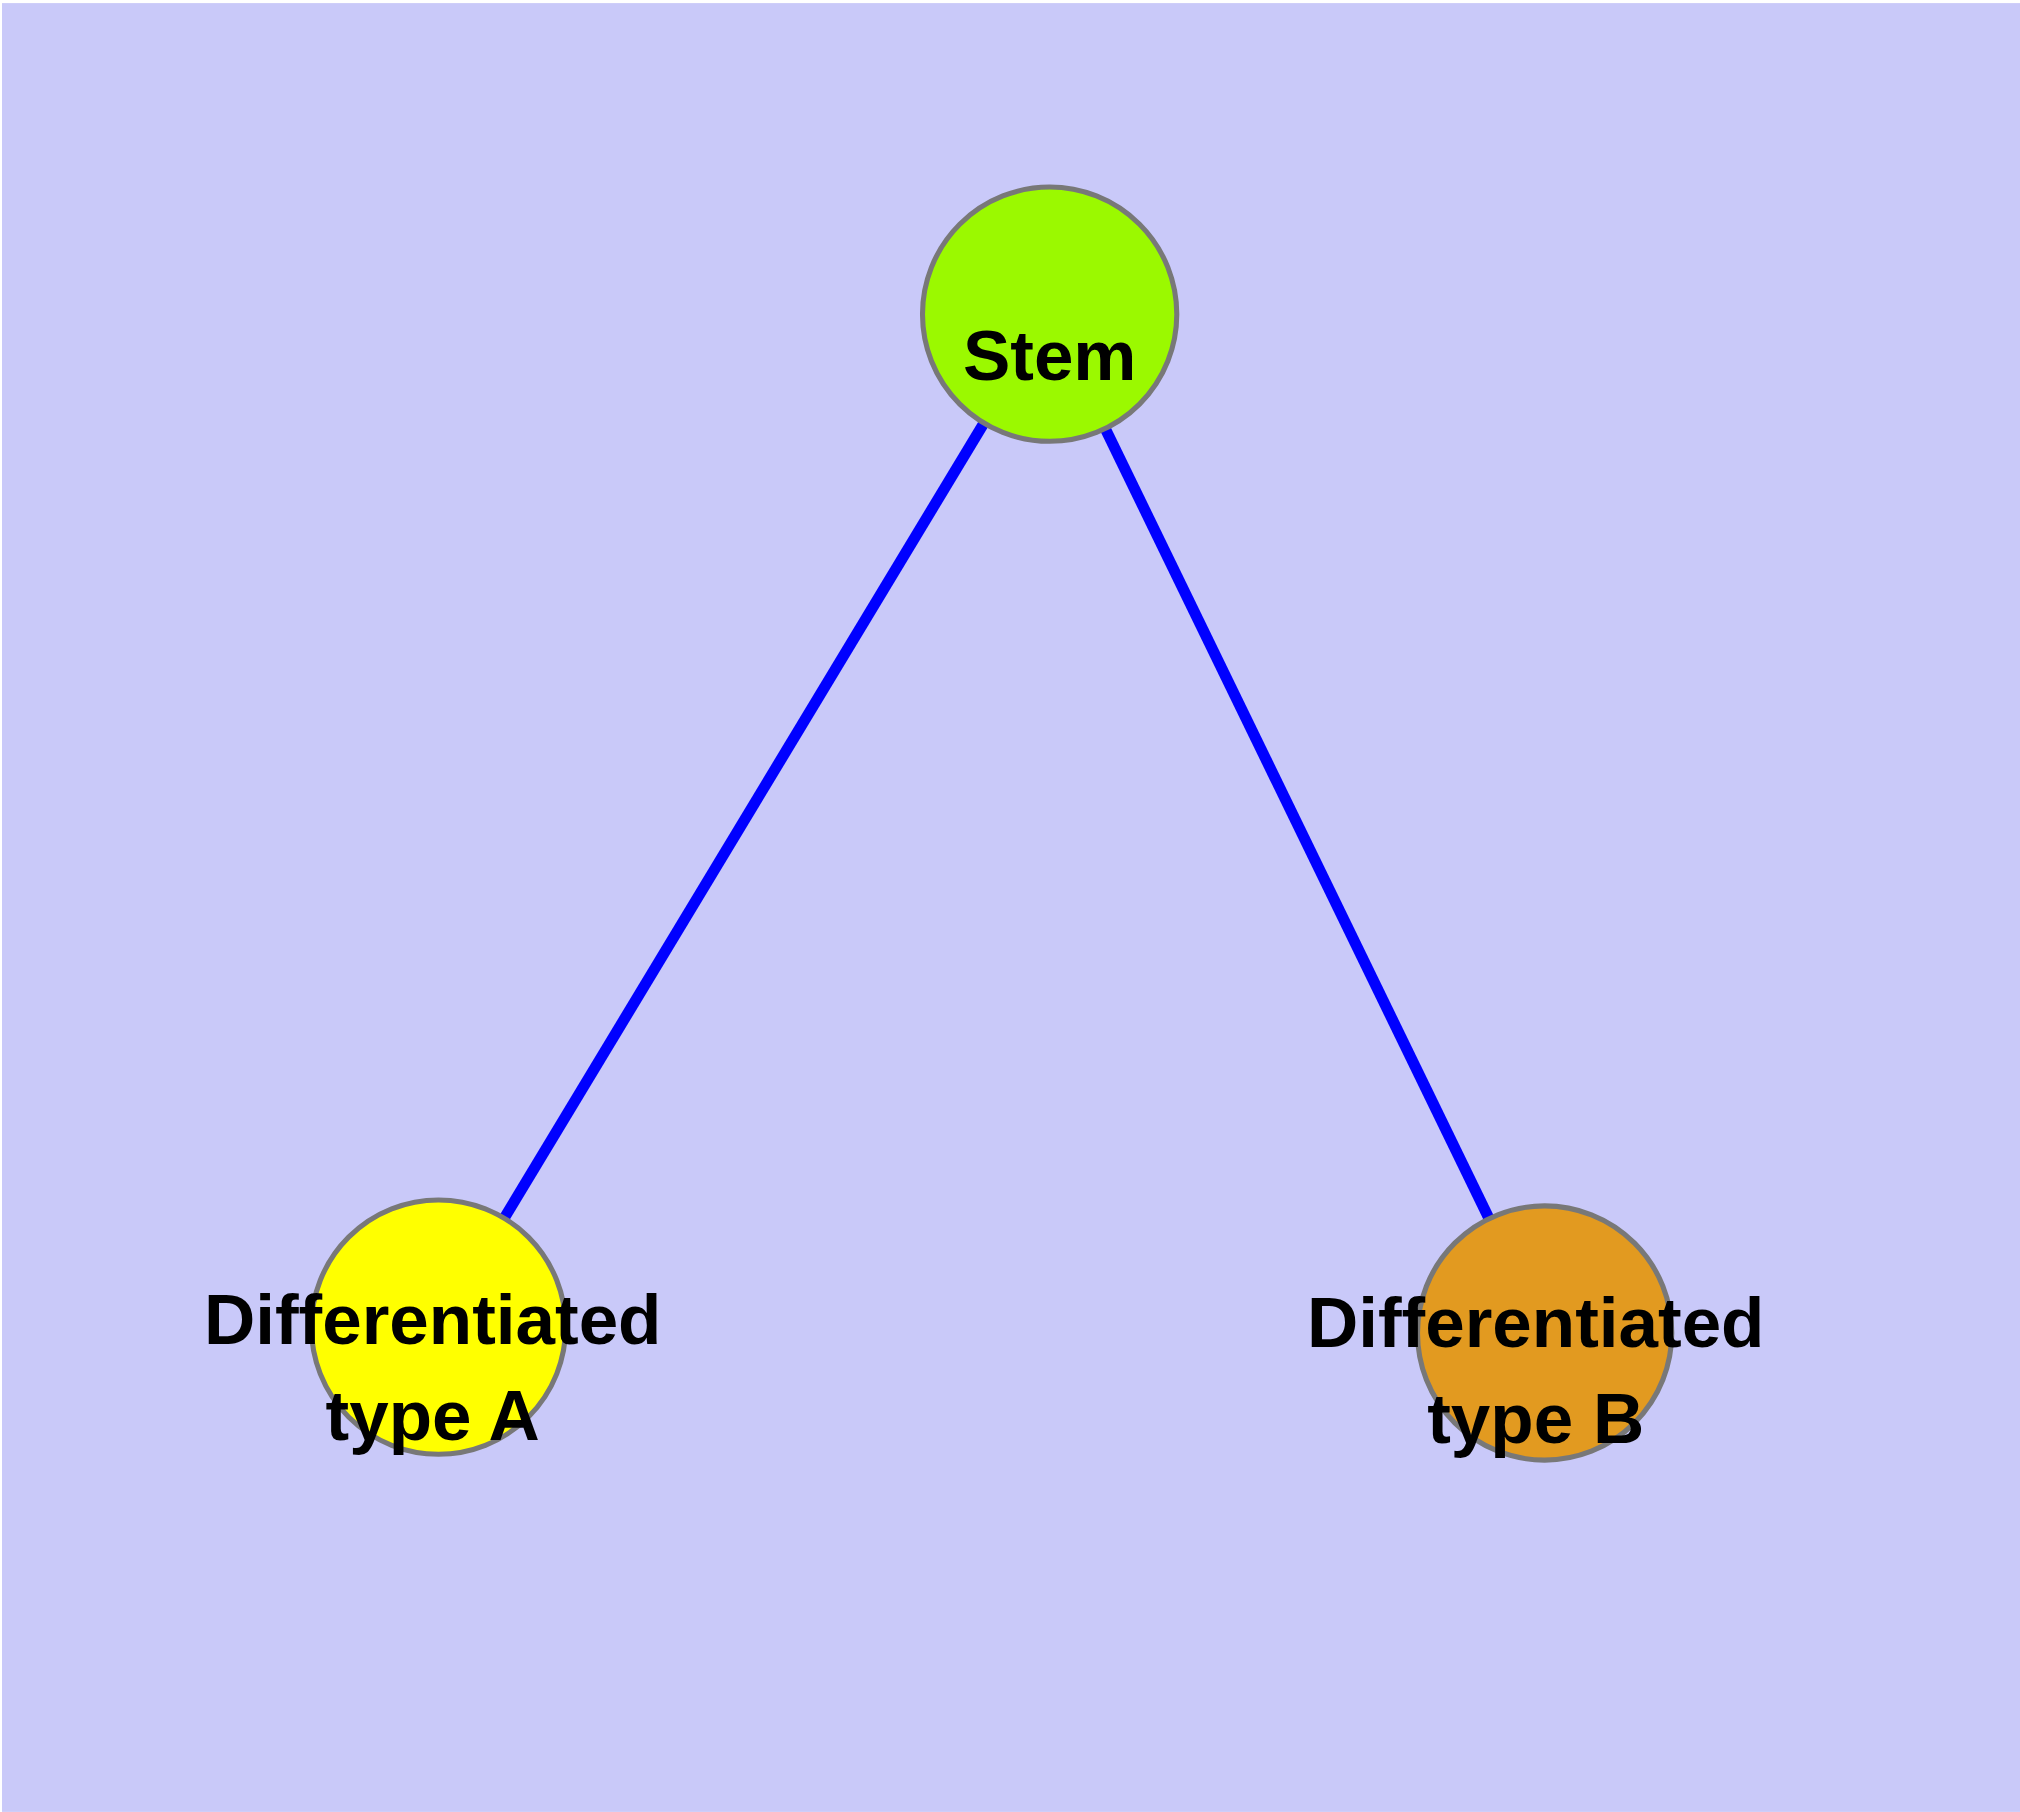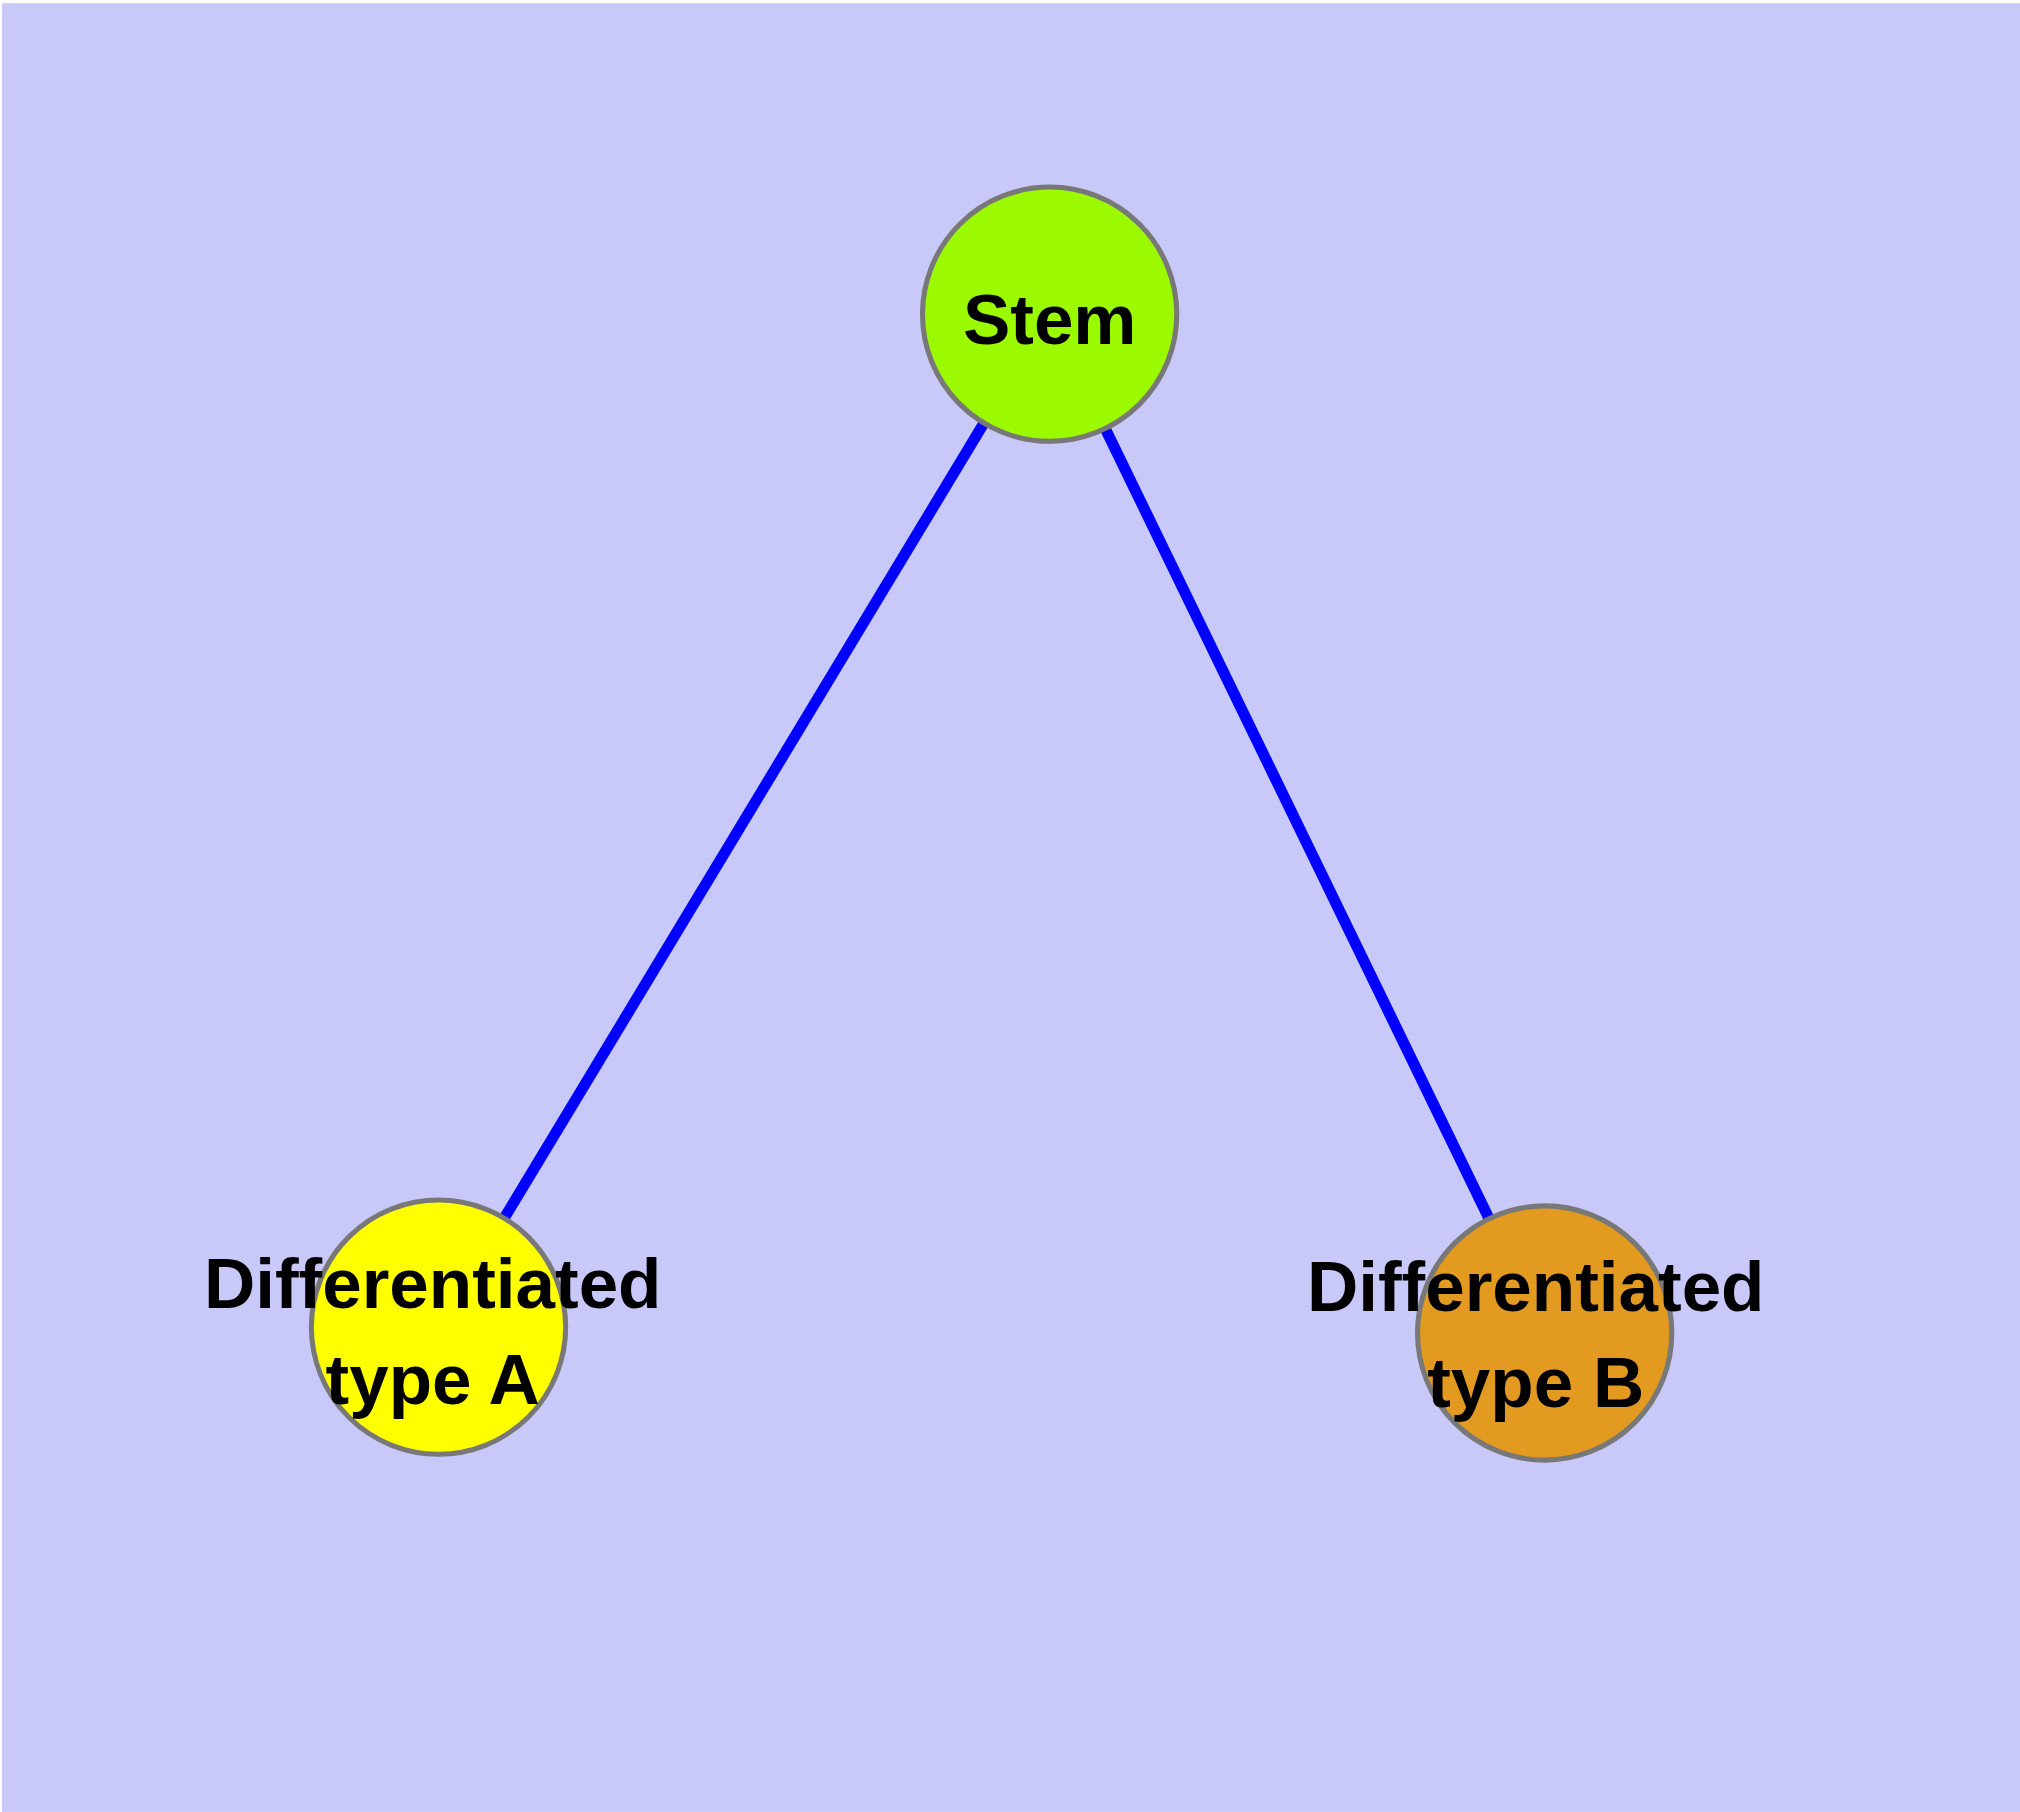--- a/index.html
+++ b/index.html
@@ -27,20 +27,21 @@
   .node-label {
     position: absolute;
     transform: translate(-50%, -50%);
     font-weight: bold;
     font-size: 71px;
     line-height: 96px;
     color: #000000;
     text-align: center;
     white-space: pre-line;
     letter-spacing: 0;
+    margin-top: 36px;
   }
 </style>
 </head>
 <body>
 
 <div class="stage">
 
   <svg width="2019" height="1809" viewBox="0 0 2382 2134">
 
     <rect x="0" y="0" width="2382" height="2134" fill="#C9C9F9"></rect>

